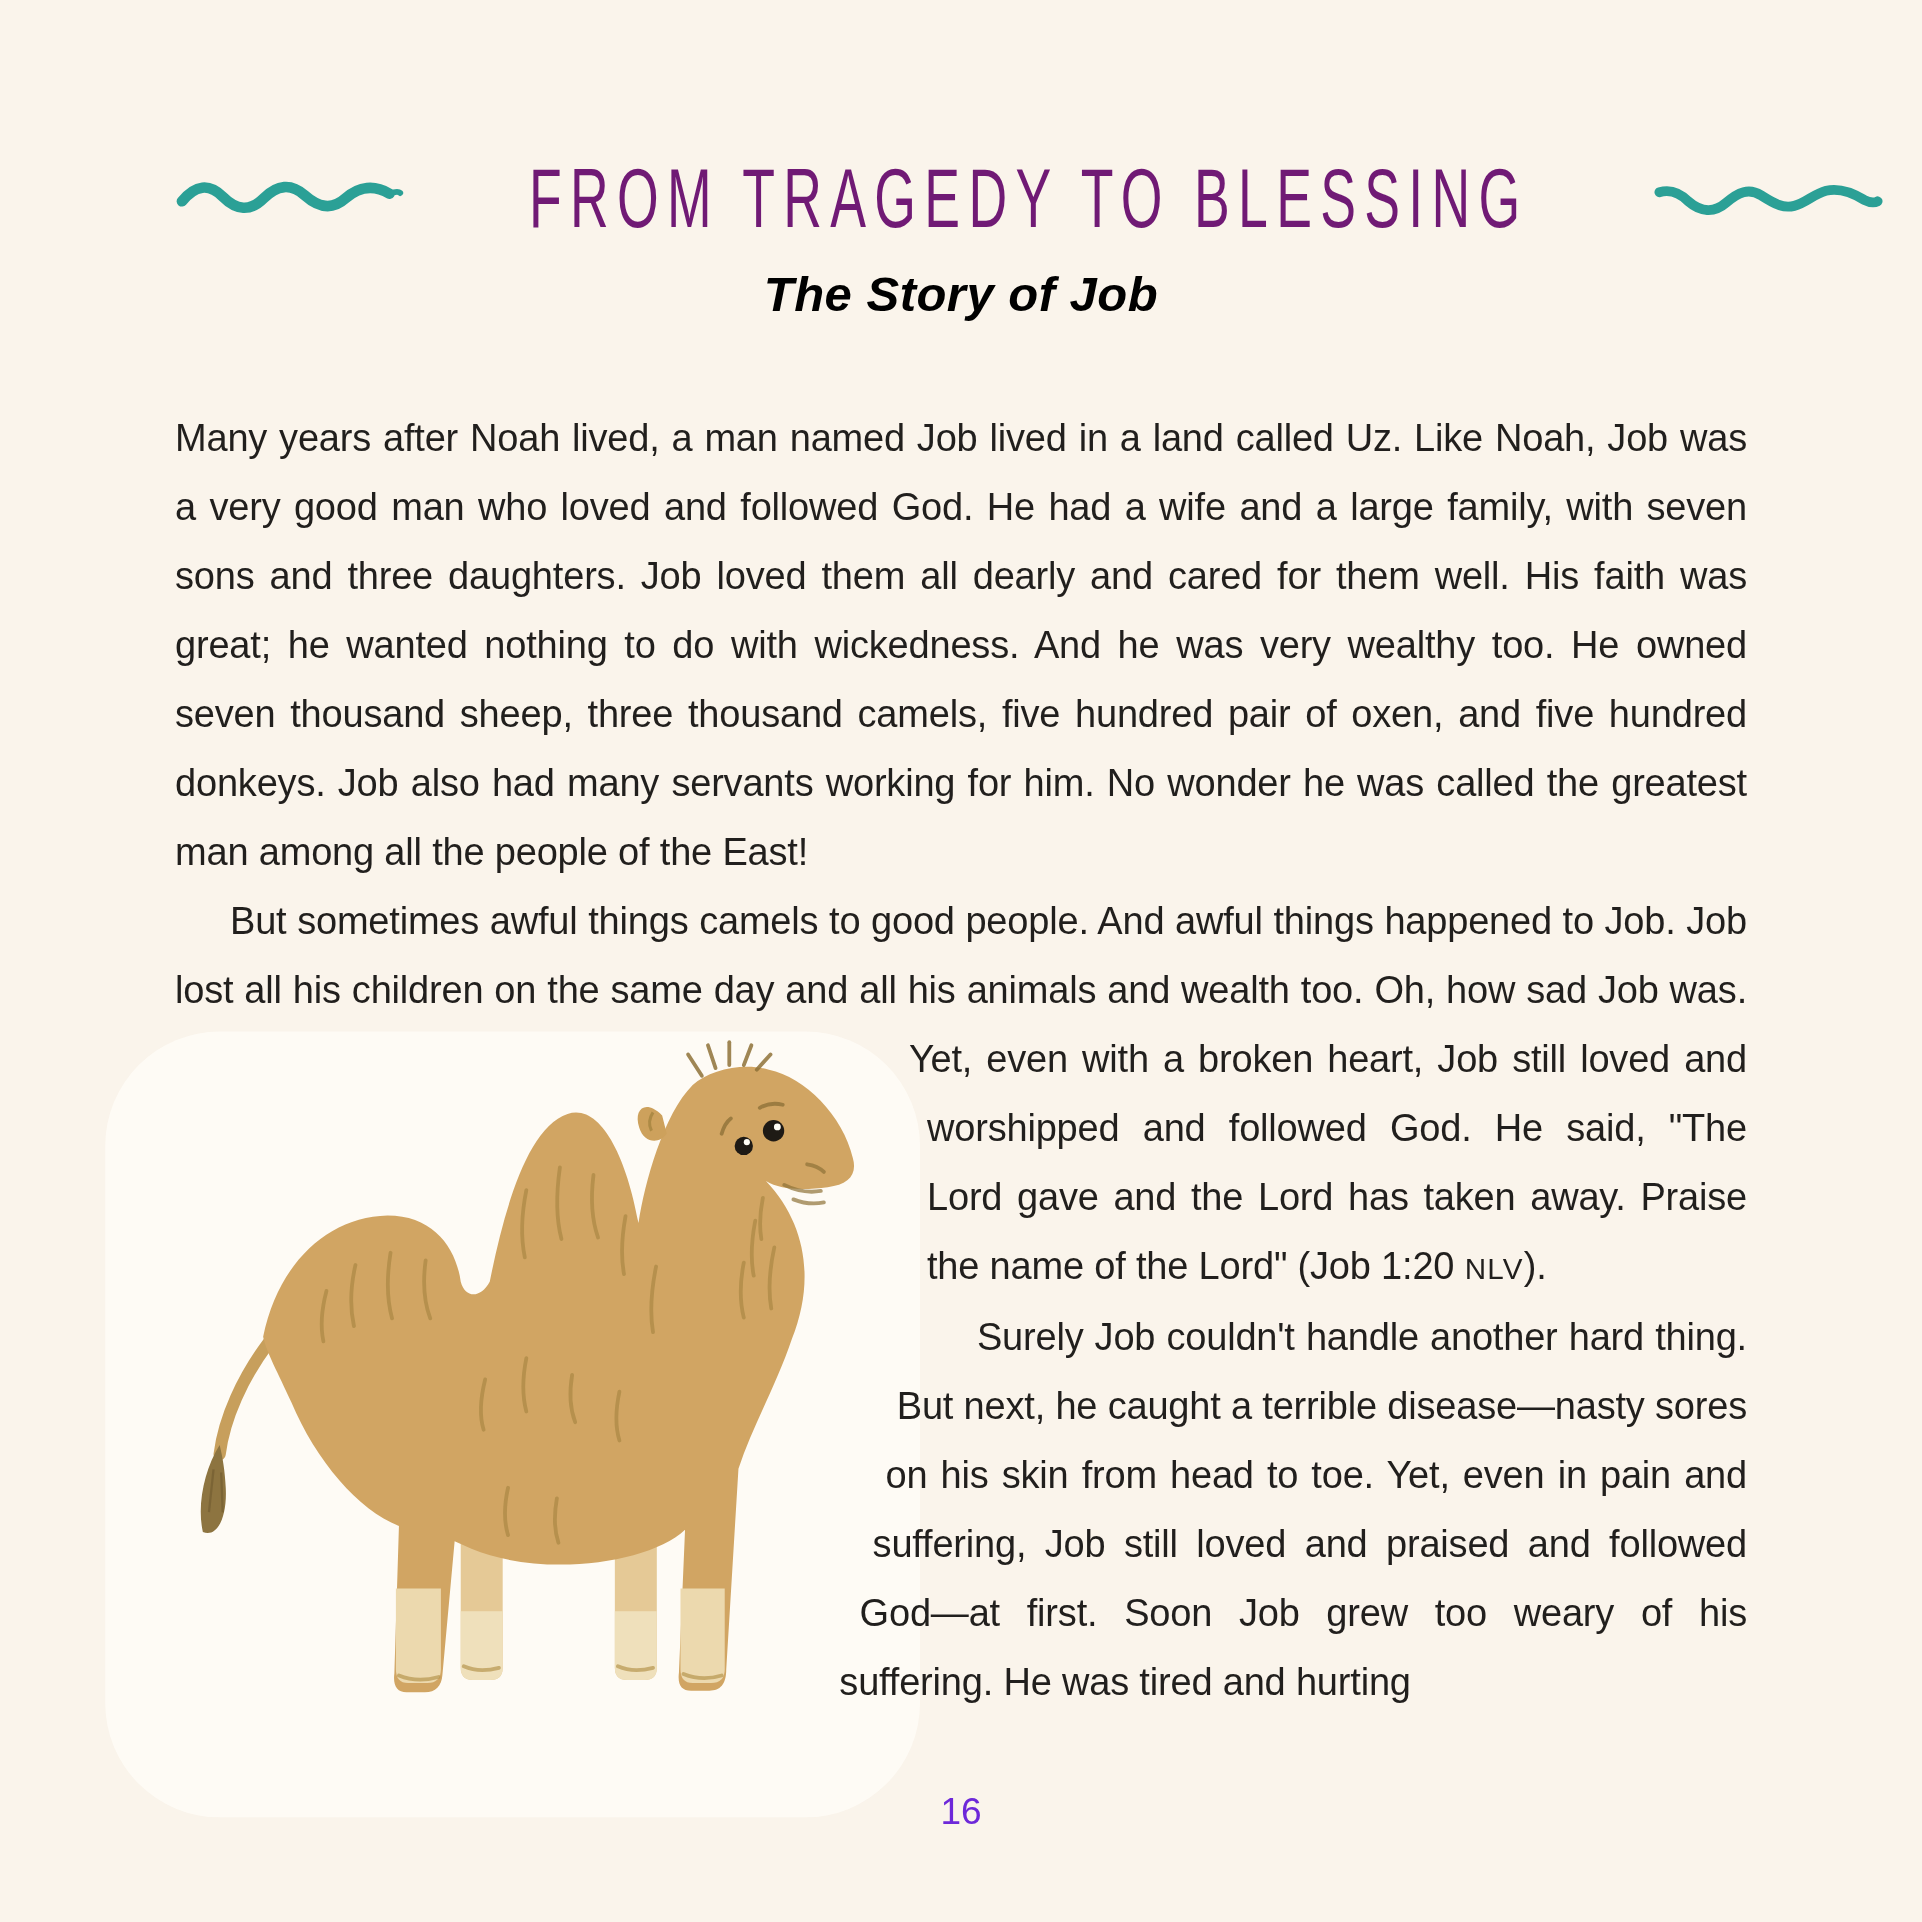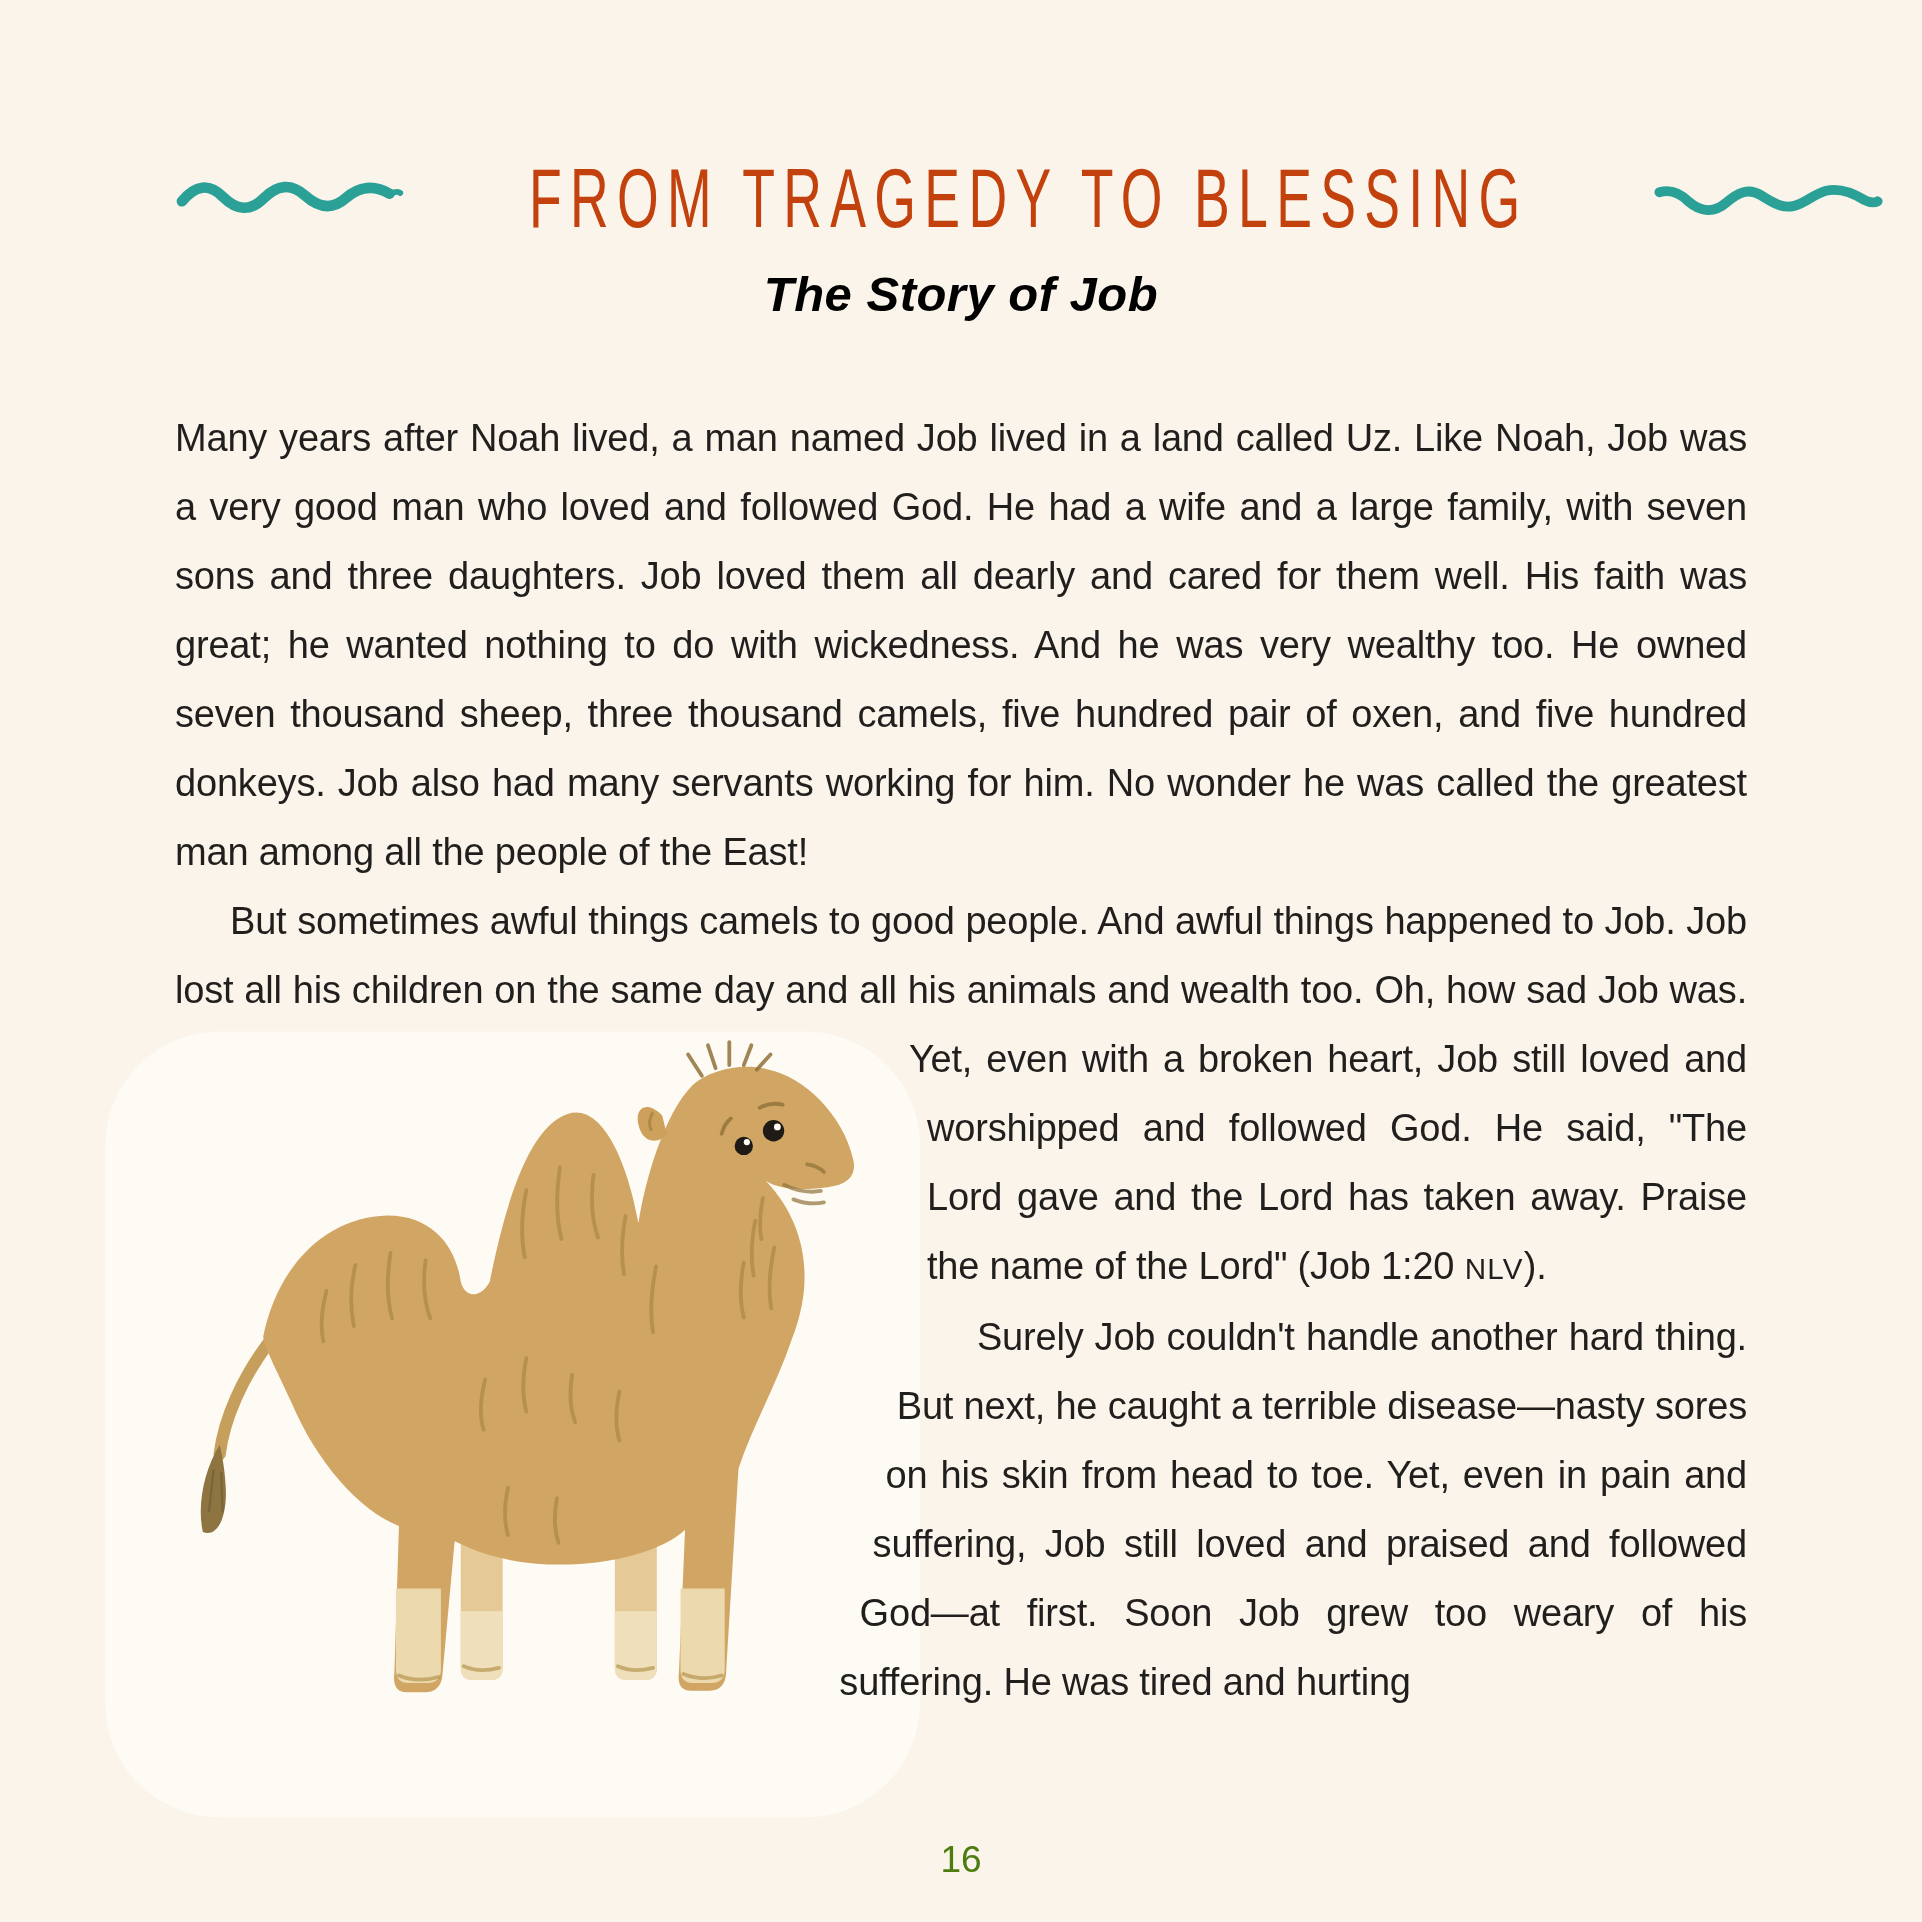--- a/index.html
+++ b/index.html
@@ -16,21 +16,21 @@
   
   .title-row{
     display:flex;align-items:center;justify-content:space-between;
     height:92px;
   }
   .squiggle{flex:0 0 auto;}
   .page-title{
     flex:1 1 auto;
     text-align:right;
     white-space:nowrap;
-    color:#c2410c;
+    color:#701a75;
     font-size:67px;
     font-weight:400;
     letter-spacing:0.155em;
     line-height:1;
   }
   .page-title .stretch{
     display:inline-block;
     transform:scale(0.80,1.24);
     transform-origin:center;
   }
@@ -62,22 +62,21 @@
     shape-outside:polygon(0% 0%,73% 0%,87% 3%,94% 8%,98% 15%,100% 23%,99% 30%,94% 38%,92% 50%,90% 60%,88% 70%,84% 82%,82% 100%,0% 100%);
     shape-margin:21.4px;
   }
   .camel-figure svg{display:block;width:100%;height:100%;}
   
   .page-number{
     position:absolute;
     left:0;right:0;top:1791px;
     text-align:center;
     font-size:37px;
-    color:#4d7c0f;
-    margin-top:48px;
+    color:#6d28d9;
   }
 </style>
 </head>
 <body>
 
 <div class="page">
 
   <div class="title-row">
     <span class="squiggle">
       <svg width="229" height="50" viewBox="0 0 300 66" fill="none">

